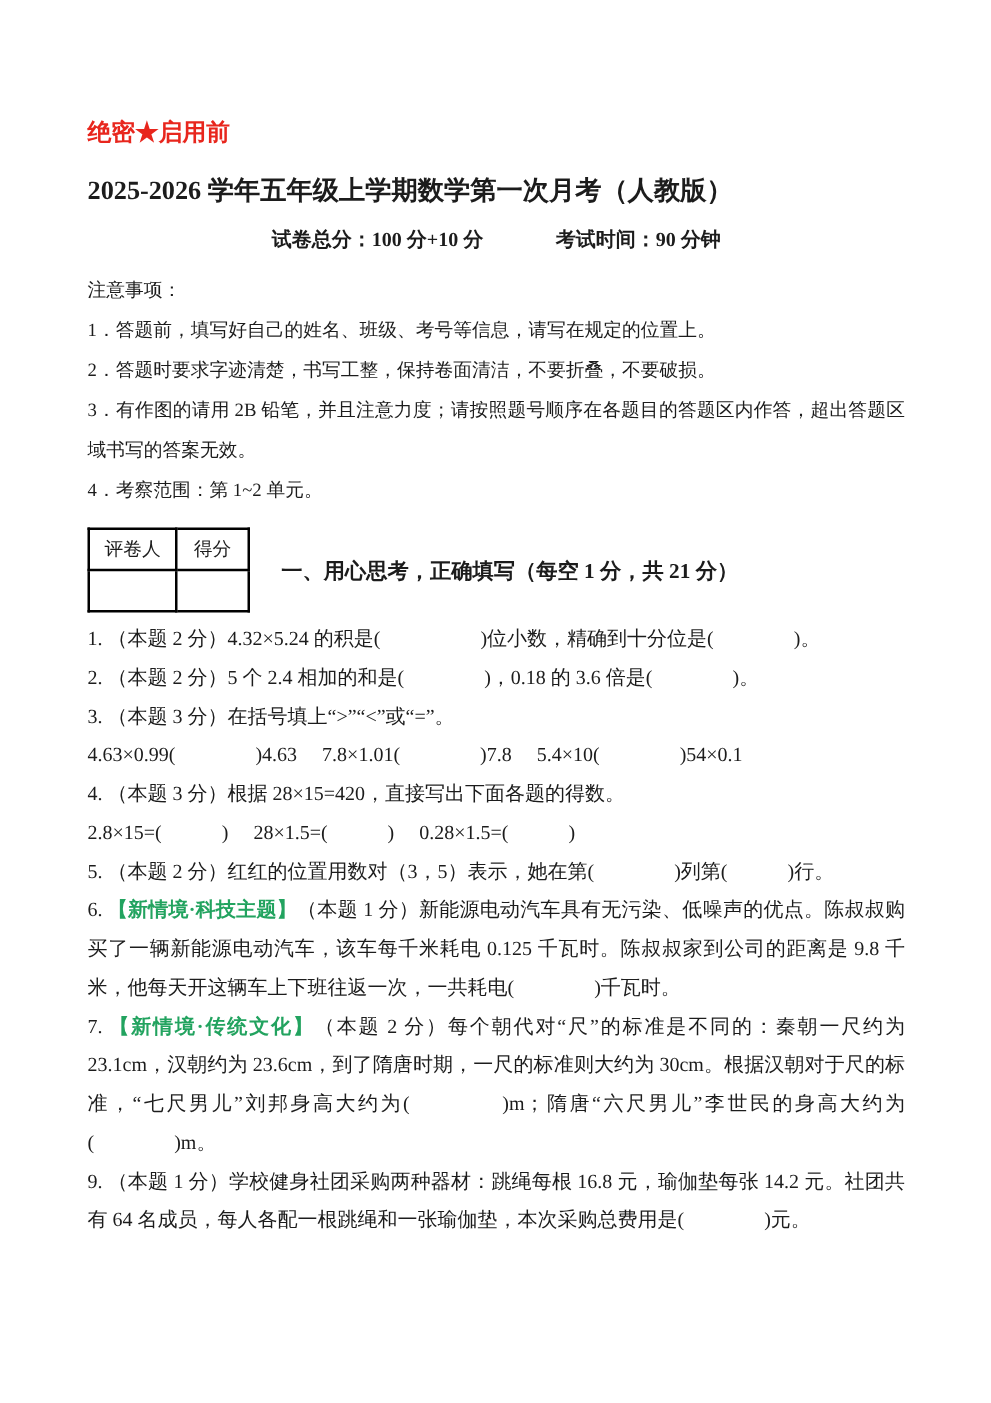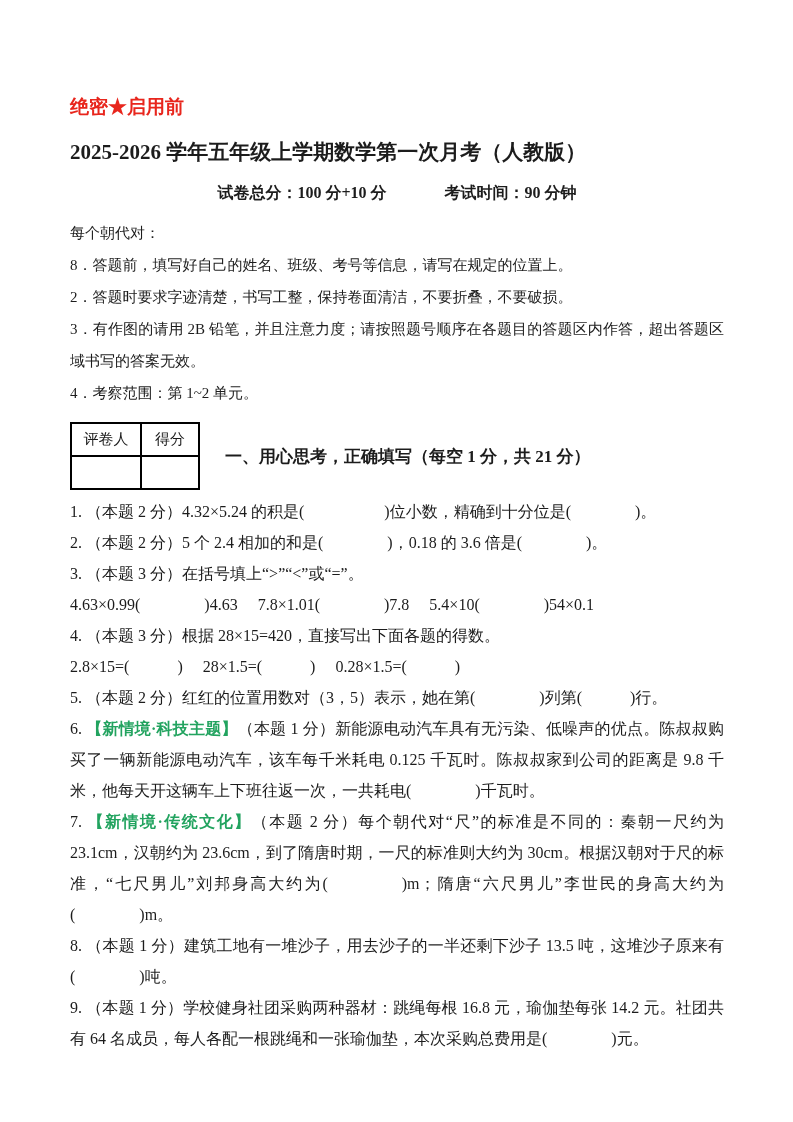--- a/index.html
+++ b/index.html
@@ -91,22 +91,22 @@
   <div class="secrecy">绝密★启用前</div>
 
   <h1 class="title">2025-2026 学年五年级上学期数学第一次月考（人教版）</h1>
 
   <div class="subtitle">
     <span class="part">试卷总分：100 分+10 分</span>
     <span class="part">考试时间：90 分钟</span>
   </div>
 
   <div class="notices">
-    <p>每个朝代对：</p>
-    <p>8．答题前，填写好自己的姓名、班级、考号等信息，请写在规定的位置上。</p>
+    <p>注意事项：</p>
+    <p>1．答题前，填写好自己的姓名、班级、考号等信息，请写在规定的位置上。</p>
     <p>2．答题时要求字迹清楚，书写工整，保持卷面清洁，不要折叠，不要破损。</p>
     <p>3．有作图的请用 2B 铅笔，并且注意力度；请按照题号顺序在各题目的答题区内作答，超出答题区域书写的答案无效。</p>
     <p>4．考察范围：第 1~2 单元。</p>
   </div>
 
   <div class="section-row">
     <table class="grading">
       <tbody>
         <tr>
           <th>评卷人</th>
@@ -139,20 +139,17 @@
     <p>
       <span class="q-head">5.</span><span class="q-tag"></span><span class="q-body">（本题 2 分）红红的位置用数对（3，5）表示，她在第(　　　　)列第(　　　)行。</span>
     </p>
     <p>
       <span class="q-head">6.</span><span class="q-tag">【新情境·科技主题】</span><span class="q-body">（本题 1 分）新能源电动汽车具有无污染、低噪声的优点。陈叔叔购买了一辆新能源电动汽车，该车每千米耗电 0.125 千瓦时。陈叔叔家到公司的距离是 9.8 千米，他每天开这辆车上下班往返一次，一共耗电(　　　　)千瓦时。</span>
     </p>
     <p>
       <span class="q-head">7.</span><span class="q-tag">【新情境·传统文化】</span><span class="q-body">（本题 2 分）每个朝代对“尺”的标准是不同的：秦朝一尺约为 23.1cm，汉朝约为 23.6cm，到了隋唐时期，一尺的标准则大约为 30cm。根据汉朝对于尺的标准，“七尺男儿”刘邦身高大约为(　　　　)m；隋唐“六尺男儿”李世民的身高大约为(　　　　)m。</span>
     </p>
     <p>
-      <span class="q-head">8.</span><span class="q-tag"></span><span class="q-body">（本题 1 分）建筑工地有一堆沙子，用去沙子的一半还剩下沙子 13.5 吨，这堆沙子原来有(　　　　)吨。</span>
-    </p>
-    <p>
       <span class="q-head">9.</span><span class="q-tag"></span><span class="q-body">（本题 1 分）学校健身社团采购两种器材：跳绳每根 16.8 元，瑜伽垫每张 14.2 元。社团共有 64 名成员，每人各配一根跳绳和一张瑜伽垫，本次采购总费用是(　　　　)元。</span>
     </p>
   </div>
 
 </div>
 
 </body></html>

